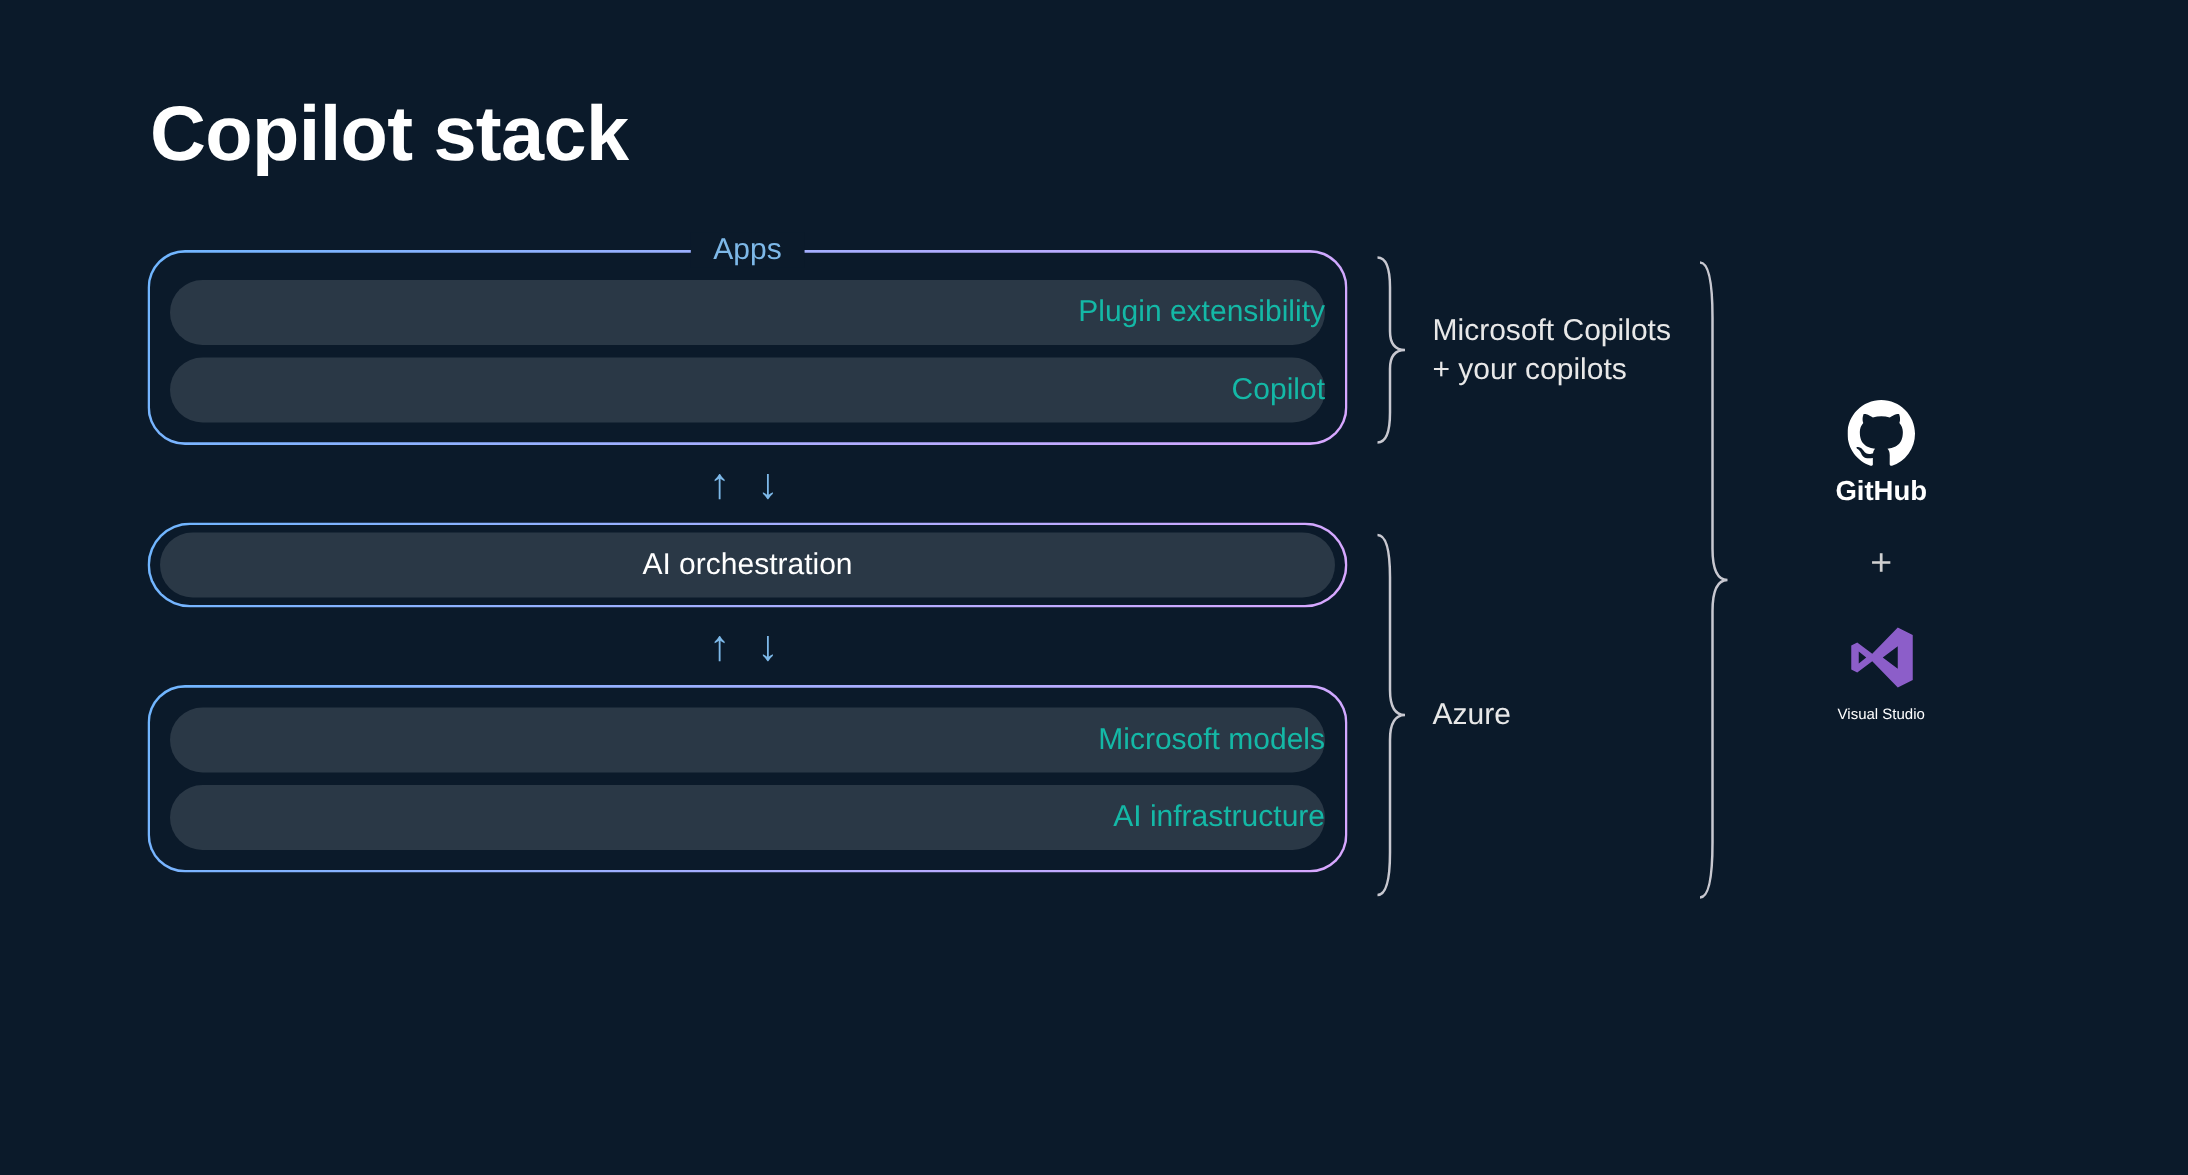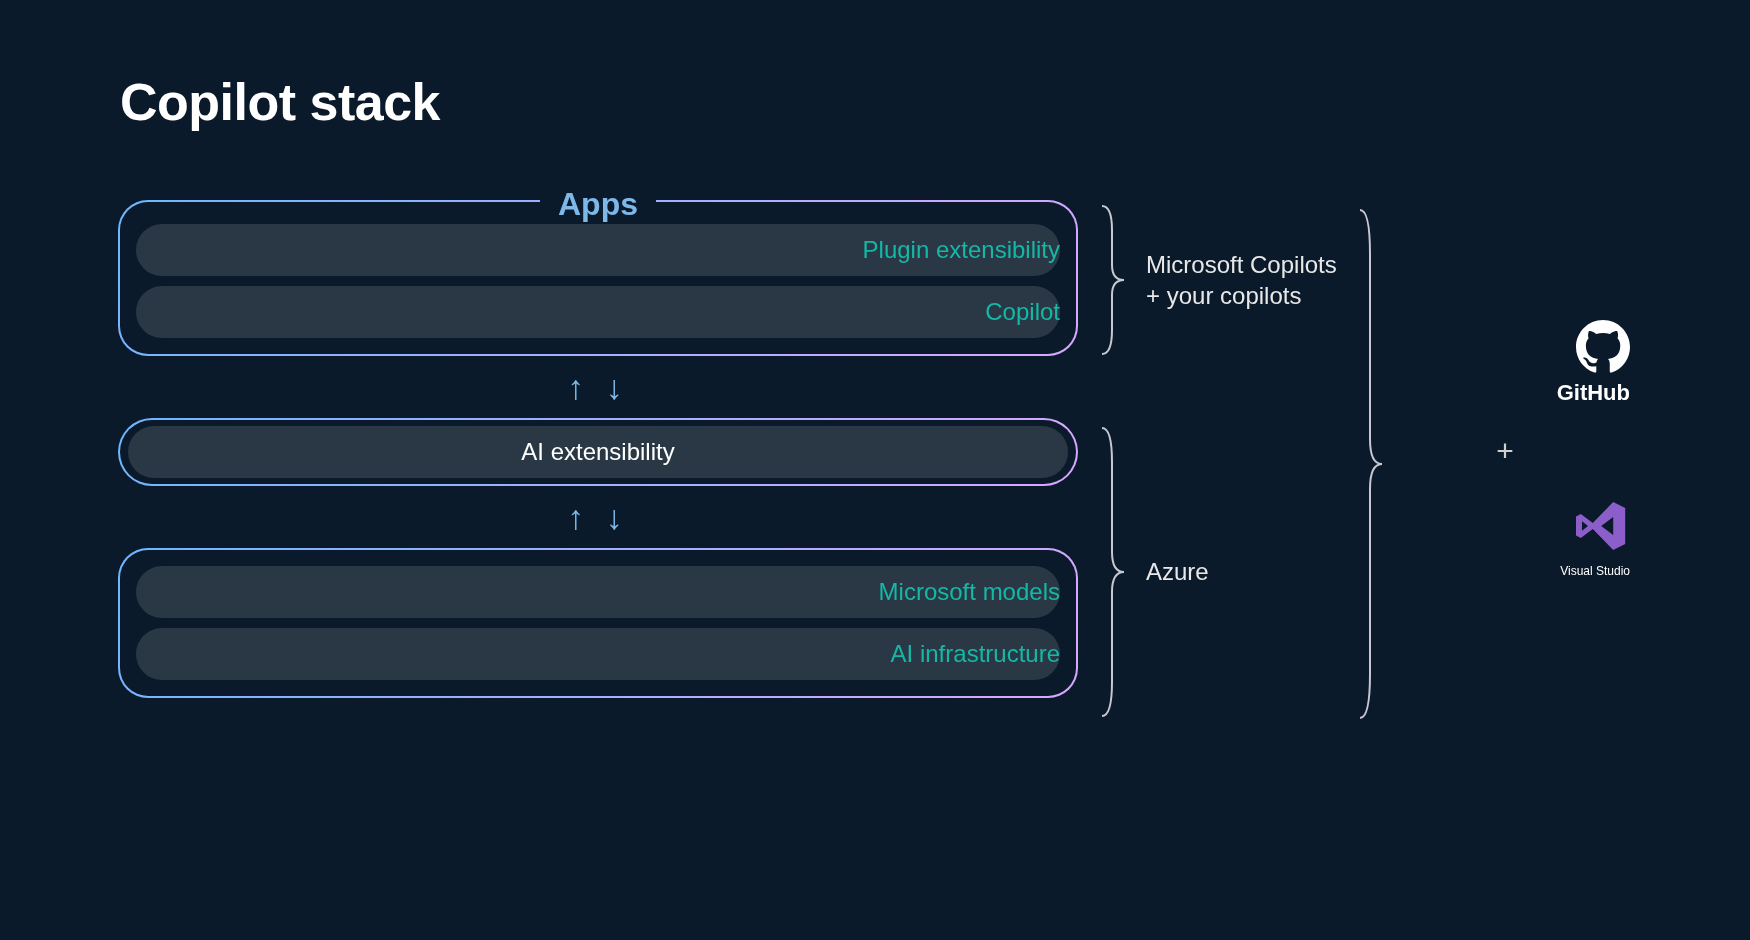--- a/index.html
+++ b/index.html
@@ -10,21 +10,21 @@
     color: #ffffff;
     width: 1750px;
     height: 940px;
     overflow: hidden;
     position: relative;
   }
   .title {
     position: absolute;
     top: 72px;
     left: 120px;
-    font-size: 52px;
+    font-size: 62px;
     font-weight: 600;
     letter-spacing: -0.5px;
   }
   .stack {
     position: absolute;
     top: 200px;
     left: 118px;
     width: 960px;
   }
   .layer {
@@ -59,22 +59,22 @@
     padding: 16px;
   }
   .layer-label {
     position: absolute;
     top: -16px;
     left: 50%;
     transform: translateX(-50%);
     background: #0b1a2a;
     padding: 0 18px;
     color: #7db8e8;
-    font-size: 32px;
-    font-weight: 700;
+    font-size: 24px;
+    font-weight: 400;
   }
   .pill {
     background: #2a3846;
     border-radius: 999px;
     text-align: right;
     font-size: 24px;
     font-weight: 500;
     color: #14b8a6;
     padding: 12px 0;
     margin-bottom: 10px;
@@ -119,21 +119,21 @@
   .right-col {
     position: absolute;
     left: 1380px;
     top: 320px;
     width: 250px;
     text-align: center;
   }
   .brand {
     display: flex;
     flex-direction: column;
-    align-items: flex-end;
+    align-items: center;
     color: #ffffff;
   }
   .brand-label {
     font-size: 22px;
     font-weight: 600;
     margin-top: 6px;
   }
   .brand-label-vs {
     font-size: 12px;
     font-weight: 500;
@@ -158,21 +158,21 @@
 
   <div class="layer layer-apps">
     <div class="layer-label">Apps</div>
     <div class="pill">Plugin extensibility</div>
     <div class="pill">Copilot</div>
   </div>
 
   <div class="arrows">↑ ↓</div>
 
   <div class="layer-single">
-    <div class="pill-single">AI extensibility</div>
+    <div class="pill-single">AI orchestration</div>
   </div>
 
   <div class="arrows">↑ ↓</div>
 
   <div class="layer-foundation">
     <div class="pill">Microsoft models</div>
     <div class="pill">AI infrastructure</div>
   </div>
 
 </div>

